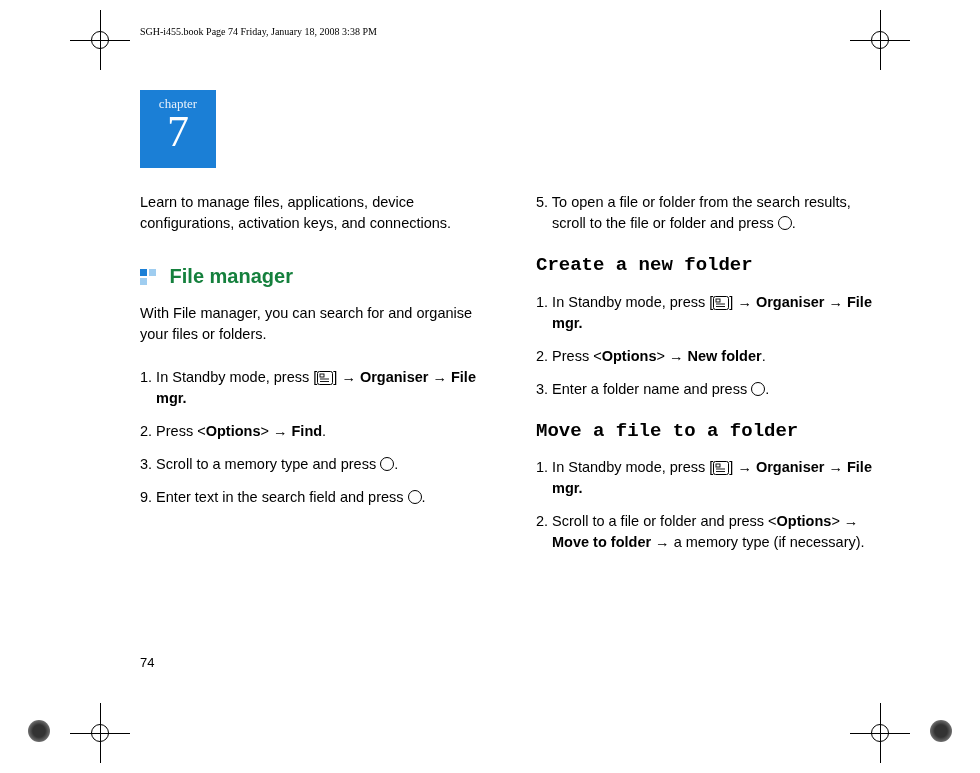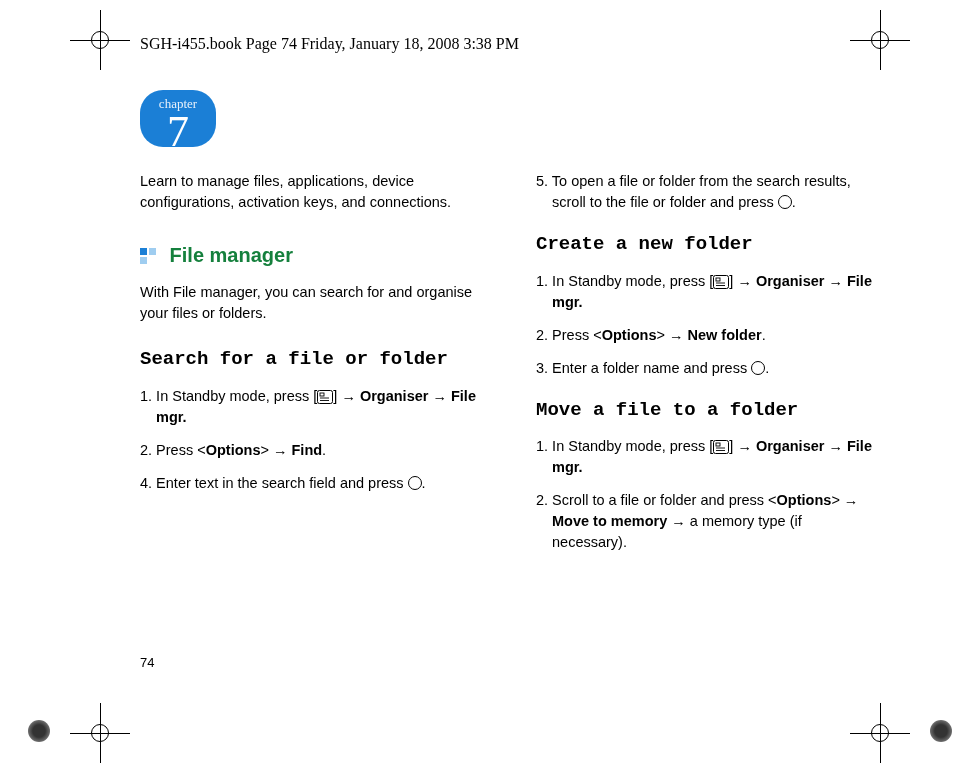--- a/index.html
+++ b/index.html
@@ -39,44 +39,43 @@
     position: absolute;
     width: 22px; height: 22px;
     background: radial-gradient(circle at 50% 50%, #333 0%, #333 40%, #aaa 100%);
     border-radius: 50%;
   }
   .disc-l { left: 28px; top: 720px; }
   .disc-r { right: 28px; top: 720px; }
 
   .header-line {
     position: absolute;
-    top: 35px;
+    top: 26px;
     left: 140px;
     font-family: "Times New Roman", serif;
-    font-size: 16px;
+    font-size: 10px;
   }
 
   .page {
     position: absolute;
     top: 90px;
     left: 140px;
     width: 740px;
   }
 
   .chapter-tab {
     display: inline-block;
     vertical-align: top;
     width: 76px;
-    height: 57px;
+    height: 78px;
     background: #1b7fd6;
     text-align: center;
     color: #fff;
     position: relative;
     margin-right: 24px;
-    border-radius: 23px;
   }
   .chapter-label {
     display: block;
     font-size: 13px;
     font-family: Georgia, serif;
     padding-top: 6px;
     color: #e6f0fa;
   }
   .chapter-num {
     display: block;
@@ -196,38 +195,40 @@
             <rect x="0" y="0" width="7" height="7" fill="#1b7fd6"></rect>
             <rect x="9" y="0" width="7" height="7" fill="#9fcdf0"></rect>
             <rect x="0" y="9" width="7" height="7" fill="#9fcdf0"></rect>
           </svg>
         </span>
         <span>File manager</span>
       </div>
 
       <p class="section-desc">With File manager, you can search for and organise your files or folders.</p>
 
-      <p class="subhead">Search for a file or folder</p>
 
       <p class="step">
         <span>1. In Standby mode, press [</span><span class="menu-icon"><svg width="16" height="14" viewBox="0 0 16 14">
               <rect x="0.5" y="0.5" width="15" height="13" rx="2" fill="none" stroke="#000"></rect>
               <rect x="3" y="3" width="4" height="3" fill="none" stroke="#000" stroke-width="0.9"></rect>
               <line x1="3" y1="8" x2="12" y2="8" stroke="#000" stroke-width="0.9"></line>
               <line x1="3" y1="10.5" x2="12" y2="10.5" stroke="#000" stroke-width="0.9"></line>
             </svg></span><span>] → </span><b>Organiser</b><span> → </span><b>File mgr.</b>
       </p>
 
       <p class="step">
         <span>2. Press &lt;</span><b>Options</b><span>&gt; → </span><b>Find</b><span>.</span>
       </p>
 
-
-      <p class="step">
-        <span>4. Enter text in the search field and press </span><span class="ok-icon"></span><span>.</span>
+      <p class="step">
+        <span>3. Scroll to a memory type and press </span><span class="ok-icon"></span><span>.</span>
+      </p>
+
+      <p class="step">
+        <span>9. Enter text in the search field and press </span><span class="ok-icon"></span><span>.</span>
       </p>
     </div>
 
     <div class="col">
 
       <p class="step">
         <span>5. To open a file or folder from the search results, scroll to the file or folder and press </span><span class="ok-icon"></span><span>.</span>
       </p>
 
       <p class="subhead">Create a new folder</p>
@@ -254,20 +255,20 @@
       <p class="step">
         <span>1. In Standby mode, press [</span><span class="menu-icon"><svg width="16" height="14" viewBox="0 0 16 14">
               <rect x="0.5" y="0.5" width="15" height="13" rx="2" fill="none" stroke="#000"></rect>
               <rect x="3" y="3" width="4" height="3" fill="none" stroke="#000" stroke-width="0.9"></rect>
               <line x1="3" y1="8" x2="12" y2="8" stroke="#000" stroke-width="0.9"></line>
               <line x1="3" y1="10.5" x2="12" y2="10.5" stroke="#000" stroke-width="0.9"></line>
             </svg></span><span>] → </span><b>Organiser</b><span> → </span><b>File mgr.</b>
       </p>
 
       <p class="step">
-        <span>2. Scroll to a file or folder and press &lt;</span><b>Options</b><span>&gt; → </span><b>Move to memory</b><span> → a memory type (if necessary).</span>
+        <span>2. Scroll to a file or folder and press &lt;</span><b>Options</b><span>&gt; → </span><b>Move to folder</b><span> → a memory type (if necessary).</span>
       </p>
 
     </div>
   </div>
 </div>
 
 <div class="page-num">74</div>
 
 </body></html>

